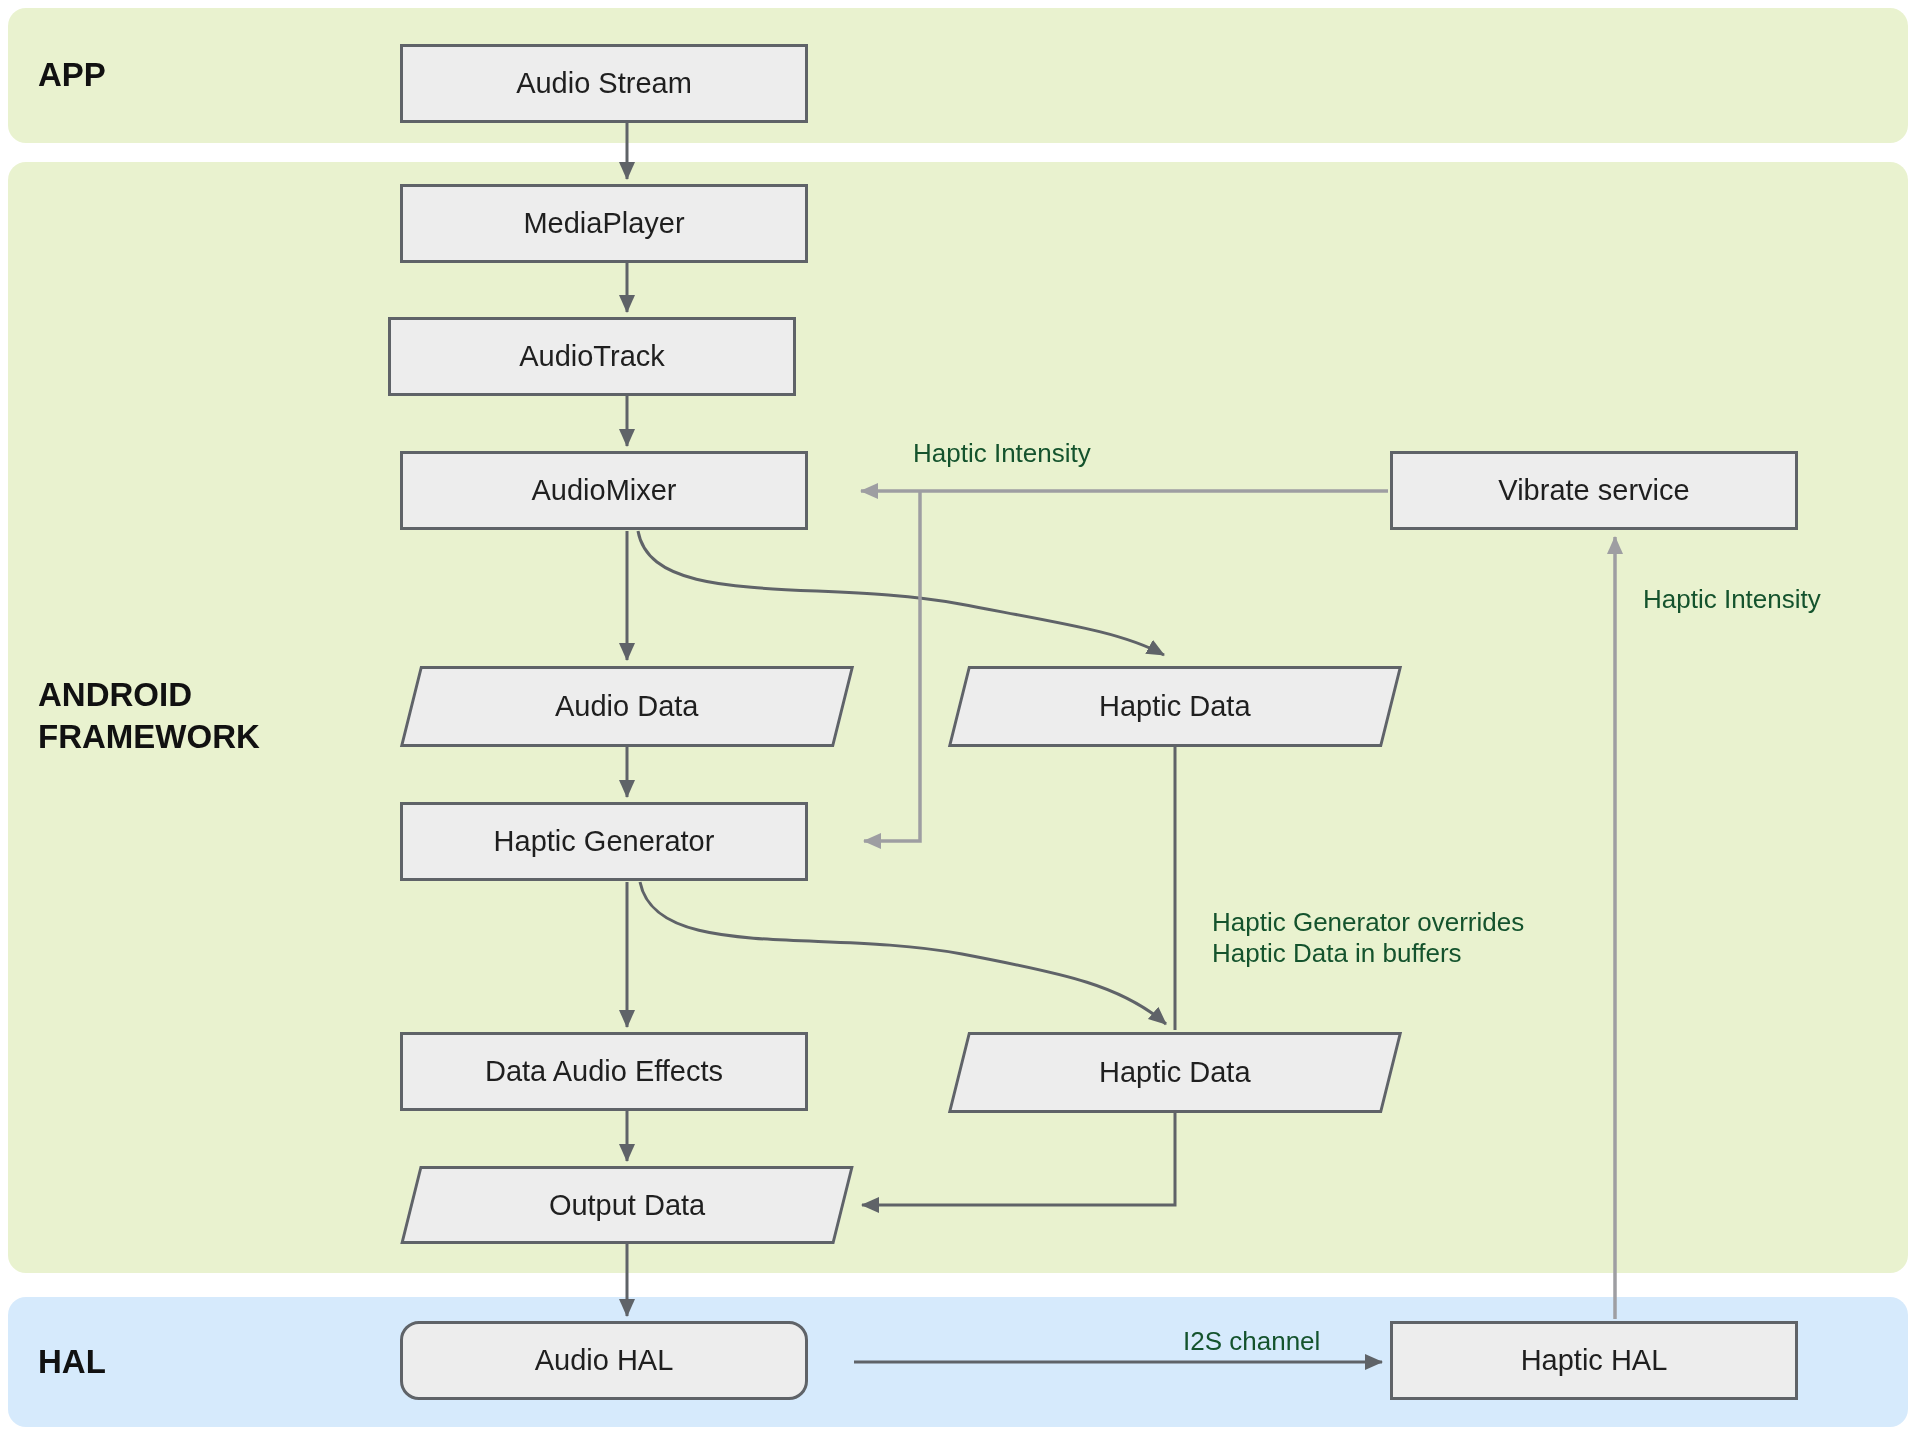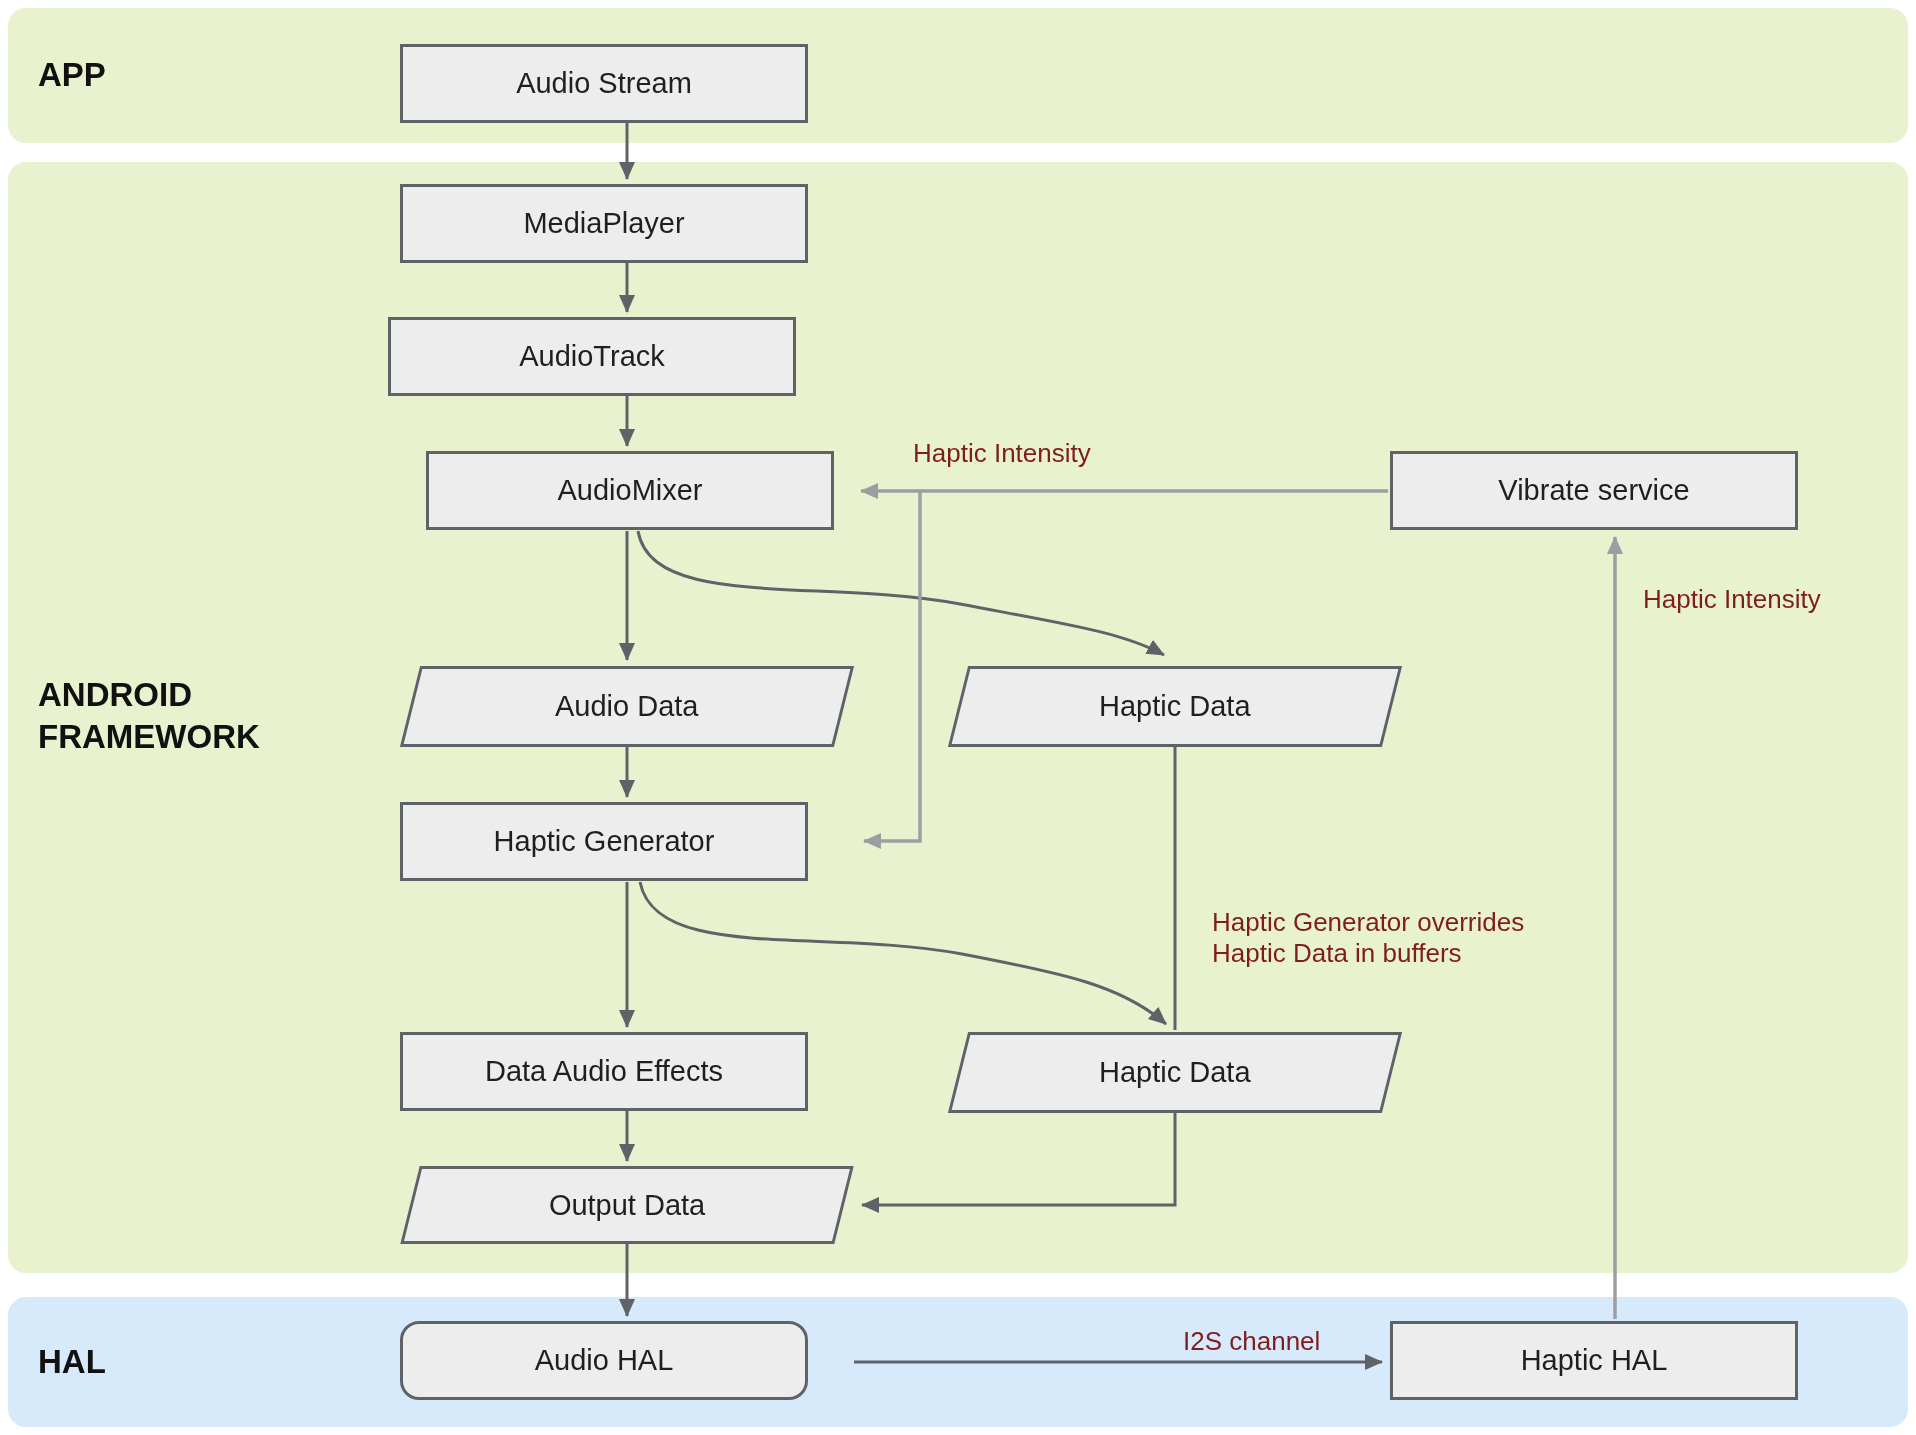--- a/index.html
+++ b/index.html
@@ -32,21 +32,21 @@
   }
   .pgram{
     position:absolute;width:434px;height:81px;box-sizing:border-box;
     background:var(--node_fill);border:3px solid var(--node_border);
     transform:skewX(-14deg);
     display:flex;align-items:center;justify-content:center;
     font-size:29px;color:var(--text);
   }
   .pgram > span{transform:skewX(14deg);}
   .edge-note{
-    position:absolute;font-size:26px;color:#7f1d1d;
+    position:absolute;font-size:26px;color:#14532d;
     white-space:pre-line;line-height:31px;
   }
   svg#edges{position:absolute;left:0;top:0;}
   .edge-dark{stroke:var(--edge_dark);stroke-width:3;fill:none;}
   .edge-gray{stroke:var(--edge_gray);stroke-width:3.5;fill:none;}
   .head-dark{fill:var(--edge_dark);}
   .head-gray{fill:var(--edge_gray);}
 </style>
 </head>
 <body>
@@ -93,21 +93,21 @@
 
   <div class="node" style="left:400px;top:44px;">
       <span>Audio Stream</span>
     </div>
   <div class="node" style="left:400px;top:184px;">
       <span>MediaPlayer</span>
     </div>
   <div class="node" style="left:388px;top:317px;">
       <span>AudioTrack</span>
     </div>
-  <div class="node" style="left:400px;top:451px;margin-left:26px;">
+  <div class="node" style="left:400px;top:451px;">
       <span>AudioMixer</span>
     </div>
   <div class="node" style="left:1390px;top:451px;">
       <span>Vibrate service</span>
     </div>
   <div class="node" style="left:400px;top:802px;">
       <span>Haptic Generator</span>
     </div>
   <div class="node" style="left:400px;top:1032px;">
       <span>Data Audio Effects</span>

